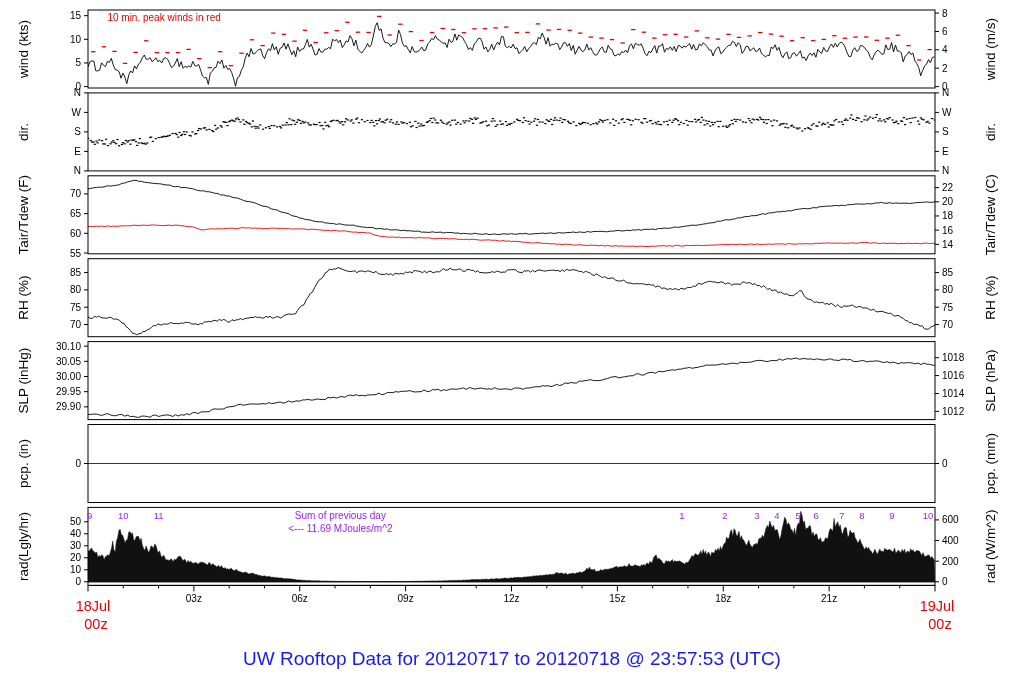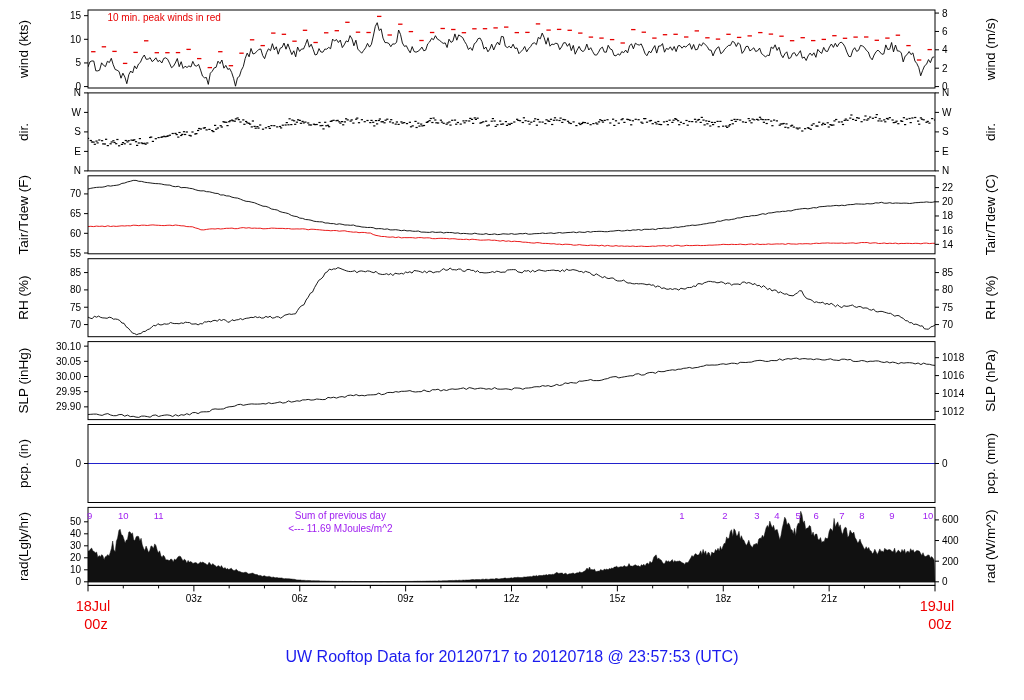--- a/index.html
+++ b/index.html
@@ -1,20 +1,20 @@
 <!DOCTYPE html>
 <html><head>
 <meta charset="utf-8">
 <style>
   html,body{margin:0;padding:0;background:#ffffff;width:1024px;height:700px;overflow:hidden;}
   .page{position:relative;width:1024px;height:700px;background:#fff;font-family:"Liberation Sans",sans-serif;}
   svg{position:absolute;top:0;left:0;}
   svg text{font-family:"Liberation Sans","DejaVu Sans",sans-serif;}
   .title{position:absolute;left:0;right:0;top:648px;text-align:center;
-         font-size:16px;color:#1b1bee;font-family:"Liberation Sans",sans-serif;}
+         font-size:19px;color:#1b1bee;font-family:"Liberation Sans",sans-serif;}
 </style>
 </head>
 <body>
 
 <div class="page">
   <svg id="chart" width="1024" height="700" viewBox="0 0 1024 700">
       <g>
         <defs>
           <clipPath id="clip0">
             <rect x="88" y="10" width="847" height="78"></rect>

